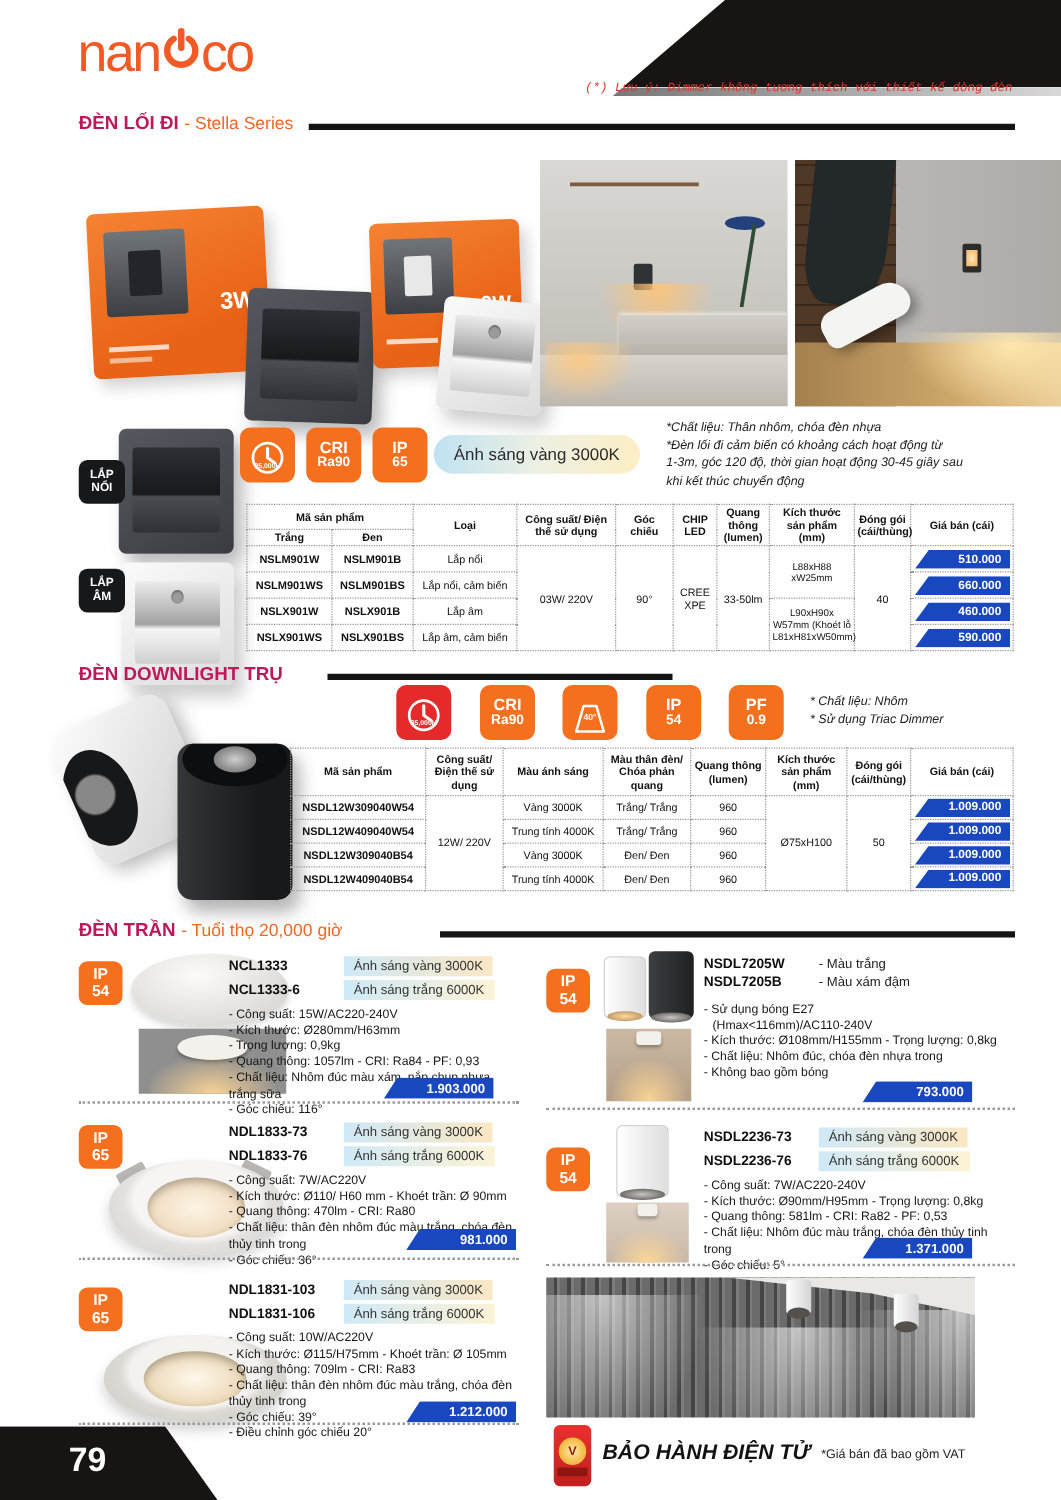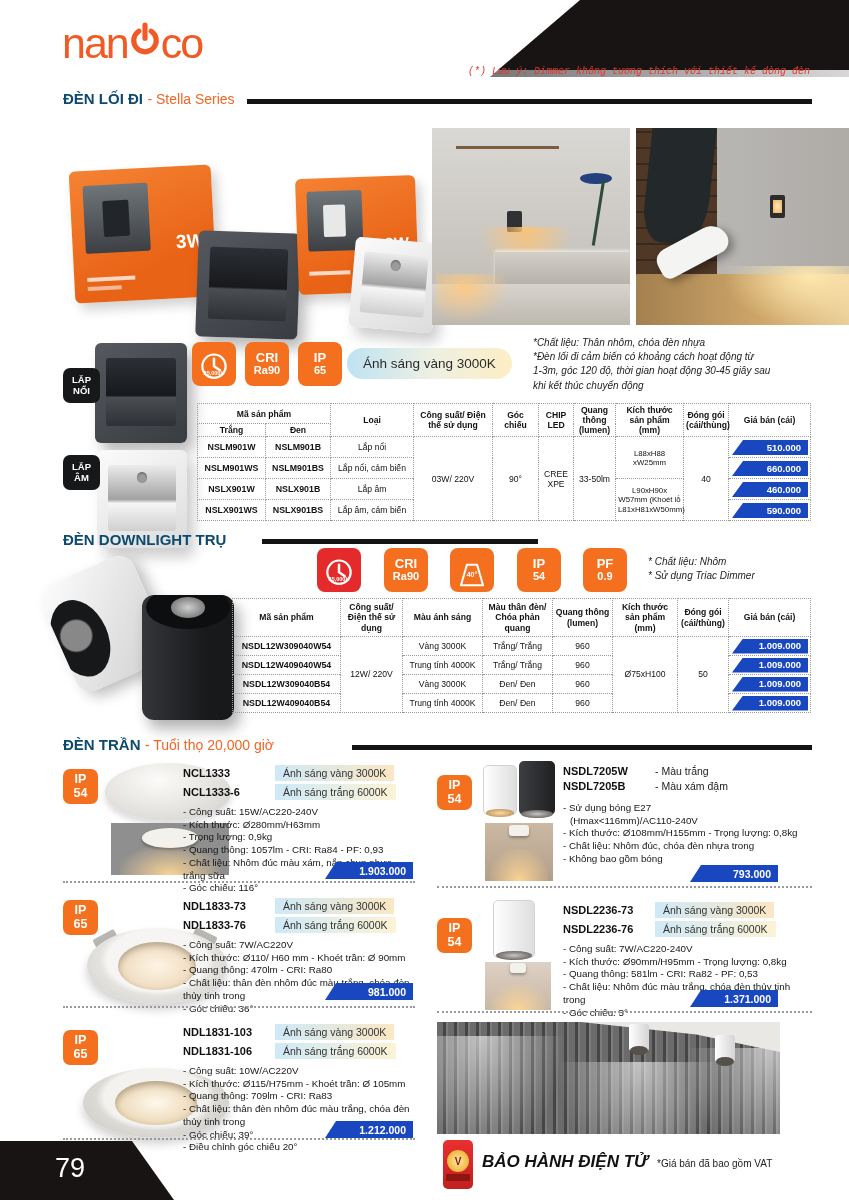--- a/index.html
+++ b/index.html
@@ -12,21 +12,21 @@
           clip-path:polygon(120px 0,100% 0,100% 100%,38px 100%);}
   .banner-edge{position:absolute;left:460px;top:70px;width:389px;height:7px;
           background:linear-gradient(90deg,#6f6f6f,#d8d8d8);
           clip-path:polygon(38px 0,100% 0,100% 100%,30px 100%);}
   .banner-title{position:absolute;right:36px;top:40px;color:#fff;font-weight:bold;font-size:16px;letter-spacing:.3px;}
   .logo{position:absolute;left:62px;top:18px;display:flex;align-items:center;
         font-size:43px;font-weight:400;color:#F15A24;letter-spacing:-2px;}
   .logo svg{margin:4px 1px 0 2px;}
 
   
-  .sec-title{font-weight:bold;font-size:15px;color:#0c4a6e;}
+  .sec-title{font-weight:bold;font-size:15px;color:#be185d;}
   .sec-sub{font-size:14px;color:#F26522;font-weight:normal;}
   .black-line{position:absolute;height:4.5px;background:#141414;}
   .rednote{position:absolute;color:#E3352C;font-size:10px;font-style:italic;}
 
   
   .obadge{position:absolute;width:44px;height:44px;background:#F4701F;border-radius:8px;color:#fff;
           display:flex;flex-direction:column;align-items:center;justify-content:center;font-weight:bold;line-height:1.05;}
   .obadge.redb{background:#E42A2A;}
   .obadge .l1{font-size:13px;}
   .obadge .l2{font-size:11px;}
@@ -142,21 +142,21 @@
   #slats .ceilw{position:absolute;top:0;left:42%;right:0;height:30px;background:#eae8e4;
       clip-path:polygon(0 0,100% 0,100% 100%,58% 42%);}
   #slats .scal{position:absolute;width:170px;height:130px;
       background:radial-gradient(ellipse at 50% 0,rgba(255,255,255,.6),rgba(255,255,255,0) 68%);}
   #slats .cylsm{position:absolute;width:20px;height:27px;background:linear-gradient(90deg,#ffffff,#d4d4d4);border-radius:3px;}
   #slats .cylsm .cface2{position:absolute;bottom:-4px;left:1px;right:1px;height:9px;border-radius:50%;background:#55504a;}
 
   
   .pageno-shape{position:absolute;left:0;top:1141px;width:182px;height:59px;background:#171413;
       clip-path:polygon(0 0,132px 0,174px 100%,0 100%);}
-  .pageno{position:absolute;left:55px;top:1153px;color:#fff;font-weight:normal;font-size:27px;}
+  .pageno{position:absolute;left:55px;top:1153px;color:#fff;font-weight:bold;font-size:27px;}
   .wicon{position:absolute;left:443px;top:1140px;width:30px;height:49px;background:linear-gradient(#e9302f,#c0201f);border-radius:5px;}
   .wicon .seal{position:absolute;left:4px;top:10px;width:22px;height:22px;border-radius:50%;
       background:radial-gradient(#ffe9a8,#f0b73c 70%,#c98f1e);display:flex;align-items:center;justify-content:center;
       font-size:10px;font-weight:bold;color:#8b1b12;}
   .wicon .rib{position:absolute;left:3px;bottom:8px;width:24px;height:7px;background:#8f1510;border-radius:1px;}
   .wtext{position:absolute;left:482px;top:1152px;font-size:17px;font-weight:bold;font-style:italic;color:#121212;}
   .vat{position:absolute;left:657px;top:1158px;font-size:10px;color:#222;}
 </style>
 </head>
 <body>
@@ -477,21 +477,21 @@
       </div>
       <div class="specs">
         <div>- Công suất: 15W/AC220-240V</div>
         <div>- Kích thước: Ø280mm/H63mm</div>
         <div>- Trọng lượng: 0,9kg</div>
         <div>- Quang thông: 1057lm - CRI: Ra84 - PF: 0,93</div>
         <div>- Chất liệu: Nhôm đúc màu xám, nắp chụp nhựa trắng sữa</div>
         <div>- Góc chiếu: 116°</div>
       </div>
     </div>
-    <div class="pbadge cardp" style="right:2px;bottom:4px;">1.903.000</div>
+    <div class="pbadge cardp" style="right:20px;bottom:4px;">1.903.000</div>
     <div class="dotline"></div>
   </div>
 
   <div class="card" style="left:437px;top:763px;width:375px;height:125px;">
     <div class="ip" style="left:0;top:12px;">
       <span class="l1">IP</span>
       <span class="l2">54</span>
     </div>
     <div class="abs" style="left:42px;top:0;width:112px;height:120px;">
       <div class="cyl w" style="left:4px;top:2px;width:32px;height:48px;">

